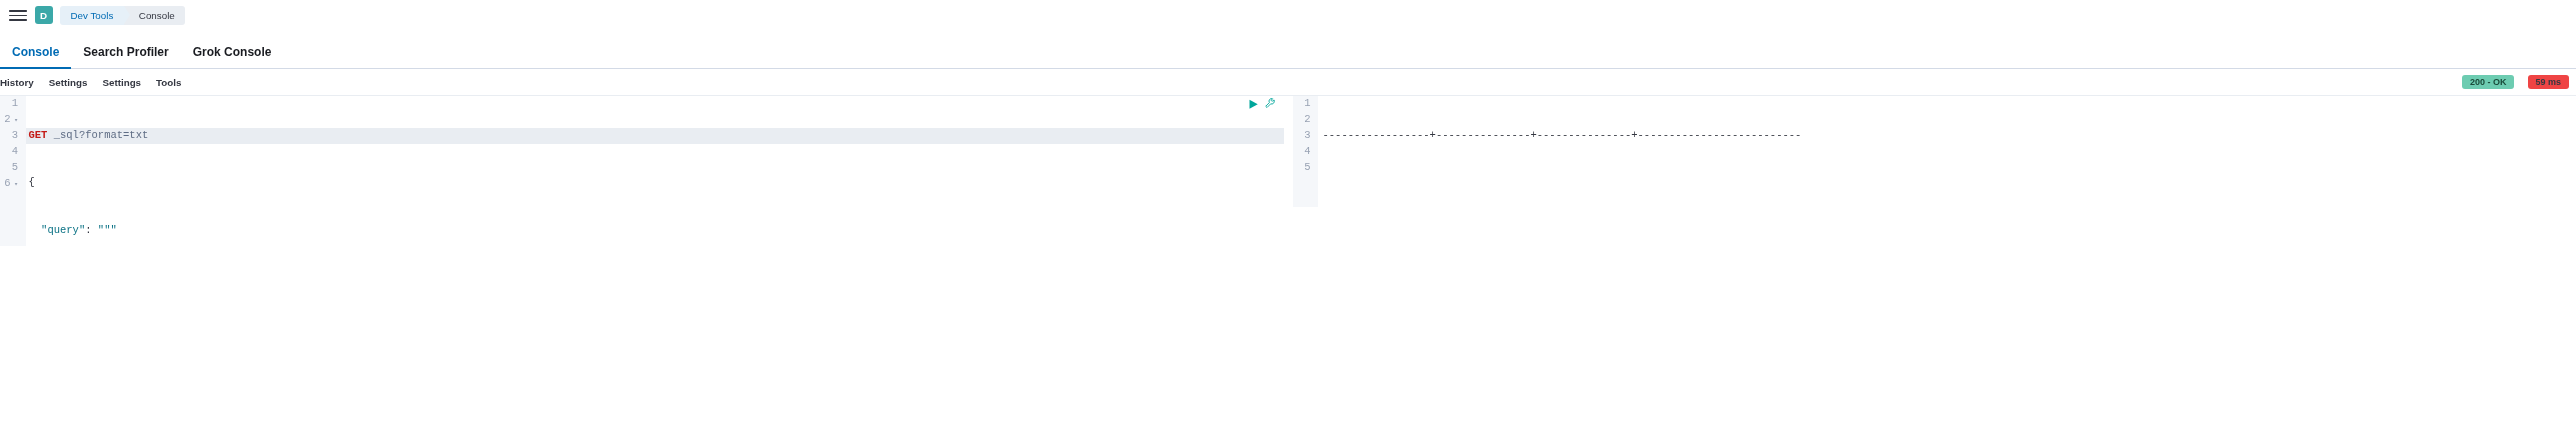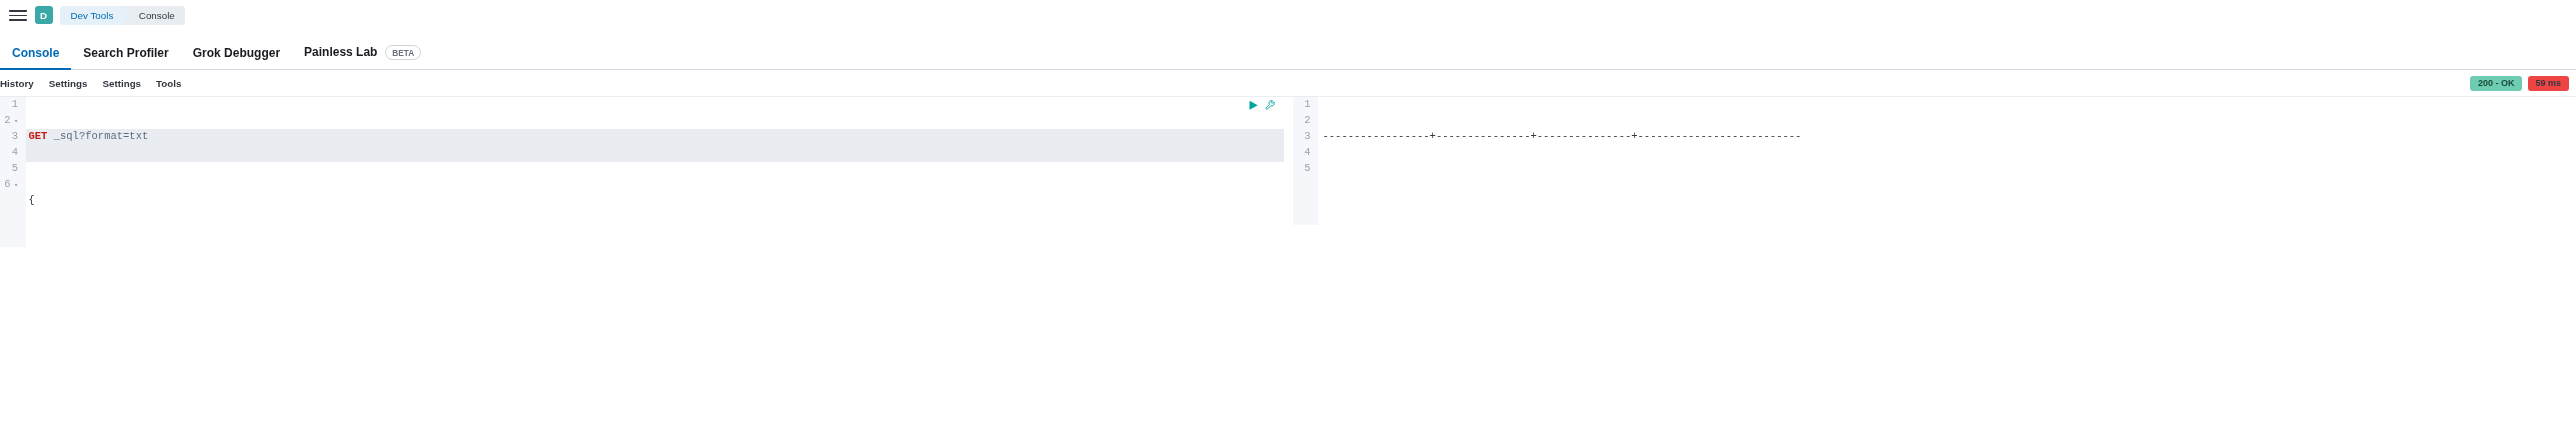--- a/index.html
+++ b/index.html
@@ -17,33 +17,33 @@
 
 .tabs { display: flex; align-items: center; padding: 0 0 0 0; border-bottom: 0.8px solid #d3dae6; margin-top: 4.5px; }
 .tab { padding: 9px 12px; font-size: 12px; font-weight: 700; color: #1a1c21; cursor: pointer; position: relative; }
 .tab.active { color: #006bb4; }
 .tab.active::after { content: ""; position: absolute; left: 0; right: 0; bottom: -0.8px; height: 1.5px; background: #006bb4; }
 .tab .beta { display: inline-block; margin-left: 4.5px; padding: 1.5px 6px; border: 0.8px solid #ced4da; border-radius: 7.5px; font-size: 8.3px; font-weight: 700; color: #69707d; vertical-align: middle; }
 
 .subtabs-row { display: flex; align-items: center; justify-content: space-between; padding: 4.5px 0; border-bottom: 0.8px solid #e9edf2; }
 .subtabs { display: flex; gap: 15px; padding-left: 0; }
 .subtab { font-size: 9.8px; font-weight: 600; color: #343741; cursor: pointer; padding: 3px 0; }
-.status-group { display: flex; gap: 6px; padding-right: 7.5px; }
+.status-group { display: flex; gap: 14px; padding-right: 7.5px; }
 .status-pill { padding: 2.3px 7.5px; border-radius: 3px; font-size: 9px; font-weight: 600; }
 .pill-ok { background: #6dccb1; color: #1a4b3a; }
 .pill-time { background: #ef4444; color: #343741; }
 
 .panes { display: flex; height: 150px; }
 .pane { flex: 1; position: relative; overflow: hidden; }
 .pane.left { border-right: 9px solid #fff; }
 .editor { display: flex; font-family: "SFMono-Regular", Consolas, "Liberation Mono", Menlo, monospace; font-size: 10.5px; line-height: 1.5; }
 .gutter { width: 25.5px; text-align: right; padding-right: 7.5px; color: #98a2b3; background: #f5f7fa; user-select: none; flex-shrink: 0; }
 .gutter div { height: 16px; }
 .code { flex: 1; white-space: pre; overflow: auto; }
-.code .line { height: 33px; padding-left: 3px; }
+.code .line { height: 16px; padding-left: 3px; }
 .code .line.hl { background: #e9edf2; }
 .fold { color: #98a2b3; font-size: 6.8px; display: inline-block; width: 7.5px; }
 
 .tok-method { color: #c41a16; font-weight: 600; }
 .tok-url { color: #5e6c84; }
 .tok-punc { color: #343741; }
 .tok-key { color: #0b7285; }
 .tok-str { color: #0b7285; }
 
 .run-icons { position: absolute; top: 2.3px; right: 7.5px; display: flex; gap: 6px; align-items: center; }
@@ -64,25 +64,21 @@
   <div class="badge-d">D</div>
   <div class="breadcrumbs">
     <div class="bc-item first">Dev Tools</div>
     <div class="bc-item last">Console</div>
   </div>
 </div>
 
 <div class="tabs">
   <div class="tab active">Console</div>
   <div class="tab">Search Profiler</div>
-  <div class="tab">Grok Debugger</div>
-  <div class="tab">
-    <span>Painless Lab</span>
-    <span class="beta">BETA</span>
-  </div>
+  <div class="tab">Grok Console</div>
 </div>
 
 <div class="subtabs-row">
   <div class="subtabs">
     <div class="subtab">History</div>
     <div class="subtab">Settings</div>
     <div class="subtab">Settings</div>
     <div class="subtab">Tools</div>
   </div>
   <div class="status-group">

